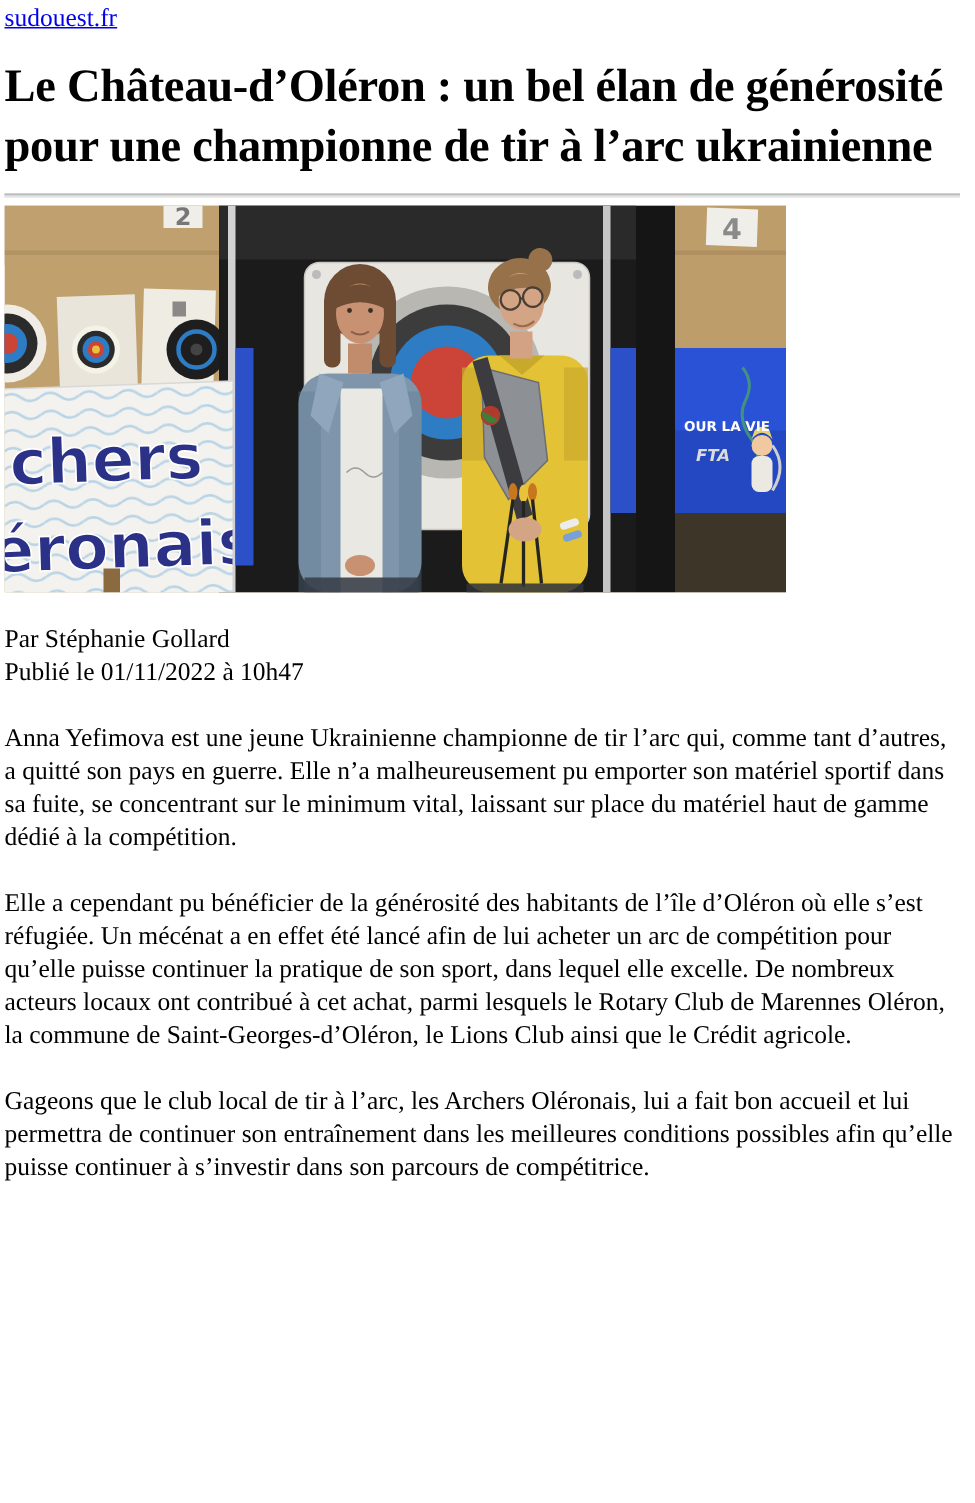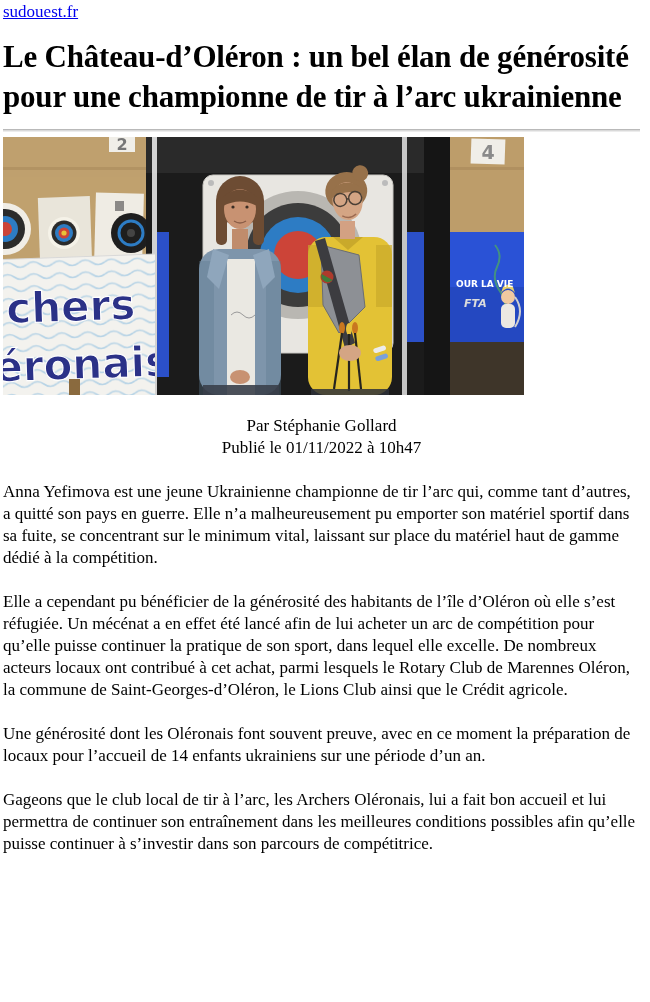--- a/index.html
+++ b/index.html
@@ -6,21 +6,21 @@
   body{width:650px;height:1002px;overflow:hidden;
        font-family:"Liberation Serif","DejaVu Serif",serif;color:#000;}
   .page{padding:2px 10px 0 3px;}
   a.site-link{color:#0000ee;text-decoration:underline;font-size:17px;line-height:20px;}
   h1.title{font-size:31px;line-height:40px;font-weight:bold;margin:15px 0 0 0;letter-spacing:-0.2px;}
   .meta{margin-top:15px;font-size:17px;line-height:20px;}
   hr.rule{margin:12px 0 0 0;border:0;border-top:1px solid #b9b9b9;border-bottom:1px solid #ececec;height:1px;background:#d9d9d9;}
   figure{margin:5px 0 0 0;padding:0;}
   svg.photo{display:block;}
   figcaption{font-size:17px;line-height:22px;margin-top:2px;max-width:637px;}
-  .byline{margin-top:20px;font-size:17px;line-height:22px;text-align:center;}
+  .byline{margin-top:20px;font-size:17px;line-height:22px;}
   p.body{margin:22px 0 0 0;font-size:17px;line-height:22px;max-width:637px;}
   h2.subhead{font-size:25px;line-height:28px;font-weight:bold;margin:24px 0 0 0;}
   .phototext{font-family:"DejaVu Sans","Liberation Sans",sans-serif;}
 </style>
 </head>
 <body>
 
 <div class="page">
 
   <a class="site-link" href="#">sudouest.fr</a>
@@ -192,16 +192,15 @@
 
   <div class="byline">
     <div>Par Stéphanie Gollard</div>
     <div>Publié le 01/11/2022 à 10h47</div>
   </div>
 
   <p class="body">Anna Yefimova est une jeune Ukrainienne championne de tir l’arc qui, comme tant d’autres, a quitté son pays en guerre. Elle n’a malheureusement pu emporter son matériel sportif dans sa fuite, se concentrant sur le minimum vital, laissant sur place du matériel haut de gamme dédié à la compétition.</p>
   <p class="body">Elle a cependant pu bénéficier de la générosité des habitants de l’île d’Oléron où elle s’est réfugiée. Un mécénat a en effet été lancé afin de lui acheter un arc de compétition pour qu’elle puisse continuer la pratique de son sport, dans lequel elle excelle. De nombreux acteurs locaux ont contribué à cet achat, parmi lesquels le Rotary Club de Marennes Oléron, la commune de Saint-Georges-d’Oléron, le Lions Club ainsi que le Crédit agricole.</p>
 
 
-  <p class="body">Une générosité dont les Oléronais font souvent preuve, avec en ce moment la préparation de locaux pour l’accueil de 14 enfants ukrainiens sur une période d’un an.</p>
   <p class="body">Gageons que le club local de tir à l’arc, les Archers Oléronais, lui a fait bon accueil et lui permettra de continuer son entraînement dans les meilleures conditions possibles afin qu’elle puisse continuer à s’investir dans son parcours de compétitrice.</p>
 
 </div>
 
 </body></html>

